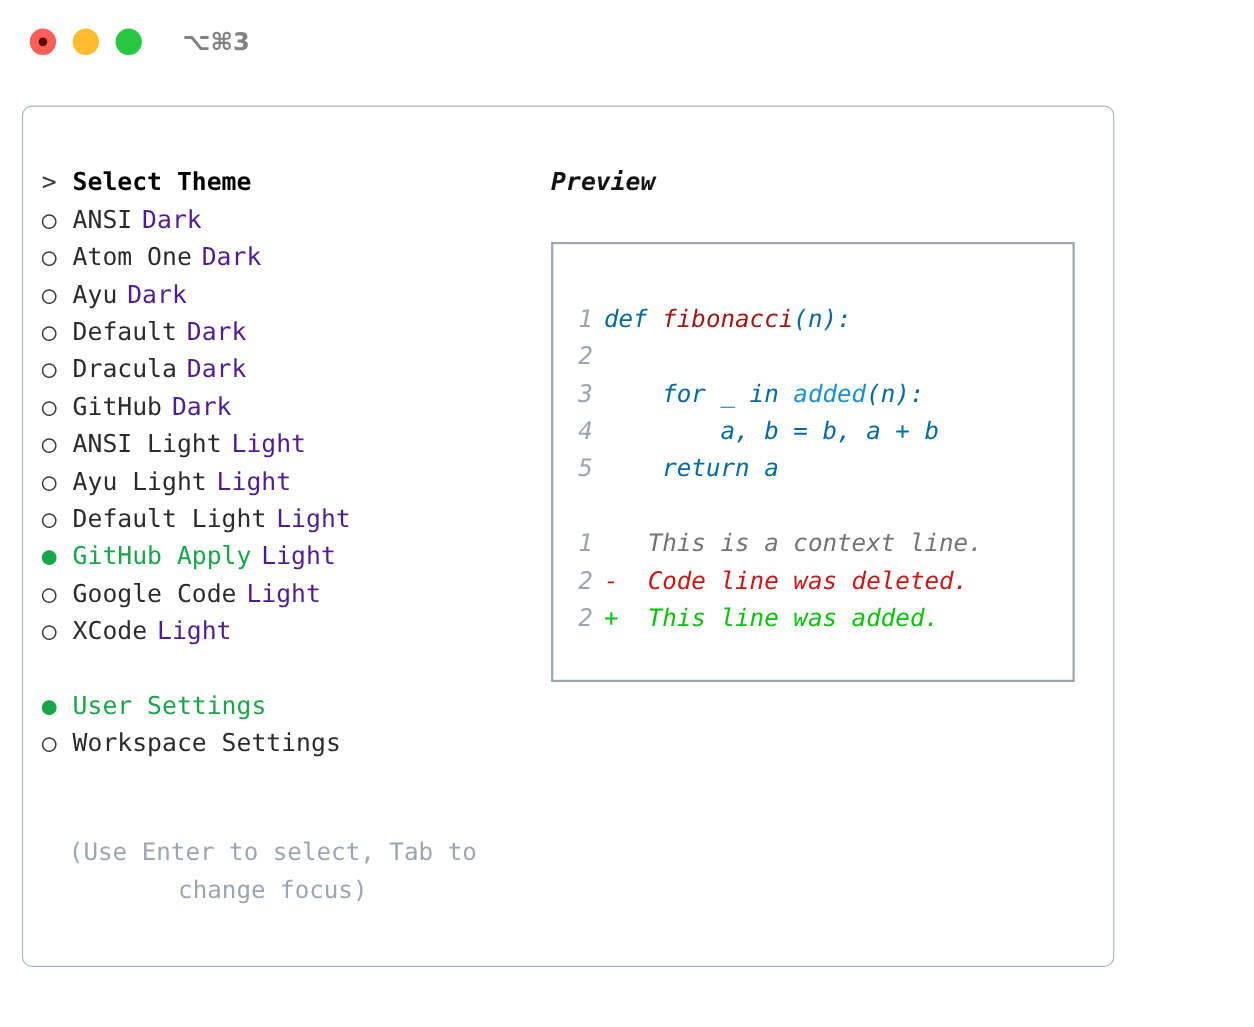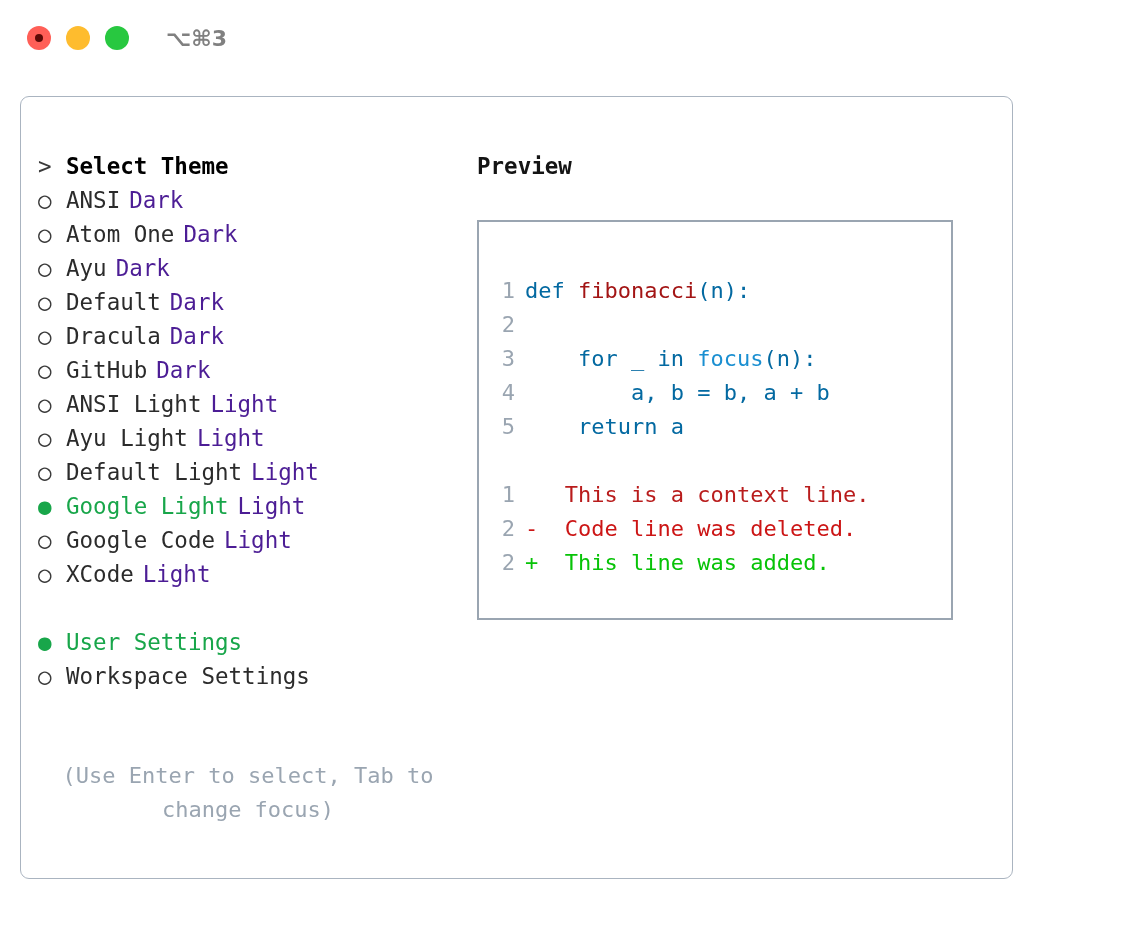--- a/index.html
+++ b/index.html
@@ -120,23 +120,24 @@
     width: 420px;
     font-size: 22px;
     line-height: 34px;
     color: #9aa5b1;
     text-align: center;
   }
 
   
   #right-col {
     position: absolute;
-    left: 456px;
+    left: 480px;
     top: 52px;
     width: 490px;
+    font-style: italic;
   }
   #preview-title {
     font-size: 22.5px;
     font-weight: 700;
     color: #141414;
     line-height: 34px;
   }
   #preview-box {
     margin-top: 37px;
     width: 476px;
@@ -160,21 +161,21 @@
     padding-right: 10px;
     box-sizing: border-box;
   }
   .code-text { color: #0369a1; }
   .tok-fn    { color: #a31515; }
   .tok-num   { color: #0a7d6e; }
   .tok-kw    { color: #1a8fd1; }
 
   .diff-gap { height: 34px; }
   .diff-line { display: flex; font-size: 22px; line-height: 34px; white-space: pre; }
-  .diff-ctx { color: #b91c1c; }
+  .diff-ctx { color: #737373; }
   .diff-del { color: #cc1515; }
   .diff-add { color: #07c307; }
 </style>
 </head>
 <body>
 
 <div id="window">
 
   <div id="titlebar">
     <div class="lights">
@@ -236,21 +237,21 @@
         <span class="label">Ayu Light</span>
         <span class="suffix">Light</span>
       </div>
       <div class="row">
         <span class="bullet">○</span>
         <span class="label">Default Light</span>
         <span class="suffix">Light</span>
       </div>
       <div class="row">
         <span class="bullet selected">●</span>
-        <span class="label selected">Google Light</span>
+        <span class="label selected">GitHub Apply</span>
         <span class="suffix">Light</span>
       </div>
       <div class="row">
         <span class="bullet">○</span>
         <span class="label">Google Code</span>
         <span class="suffix">Light</span>
       </div>
       <div class="row">
         <span class="bullet">○</span>
         <span class="label">XCode</span>
@@ -280,21 +281,21 @@
           <span class="gutter">1</span>
           <span><span class="code-text">def </span><span class="tok-fn">fibonacci</span><span class="code-text">(n):</span></span>
         </div>
 
         <div class="code-line">
           <span class="gutter">2</span>
         </div>
 
         <div class="code-line">
           <span class="gutter">3</span>
-          <span><span class="code-text">    for _ in </span><span class="tok-kw">focus</span><span class="code-text">(n):</span></span>
+          <span><span class="code-text">    for _ in </span><span class="tok-kw">added</span><span class="code-text">(n):</span></span>
         </div>
 
         <div class="code-line">
           <span class="gutter">4</span>
           <span class="code-text">        a, b = b, a + b</span>
         </div>
 
         <div class="code-line">
           <span class="gutter">5</span>
           <span class="code-text">    return a</span>

